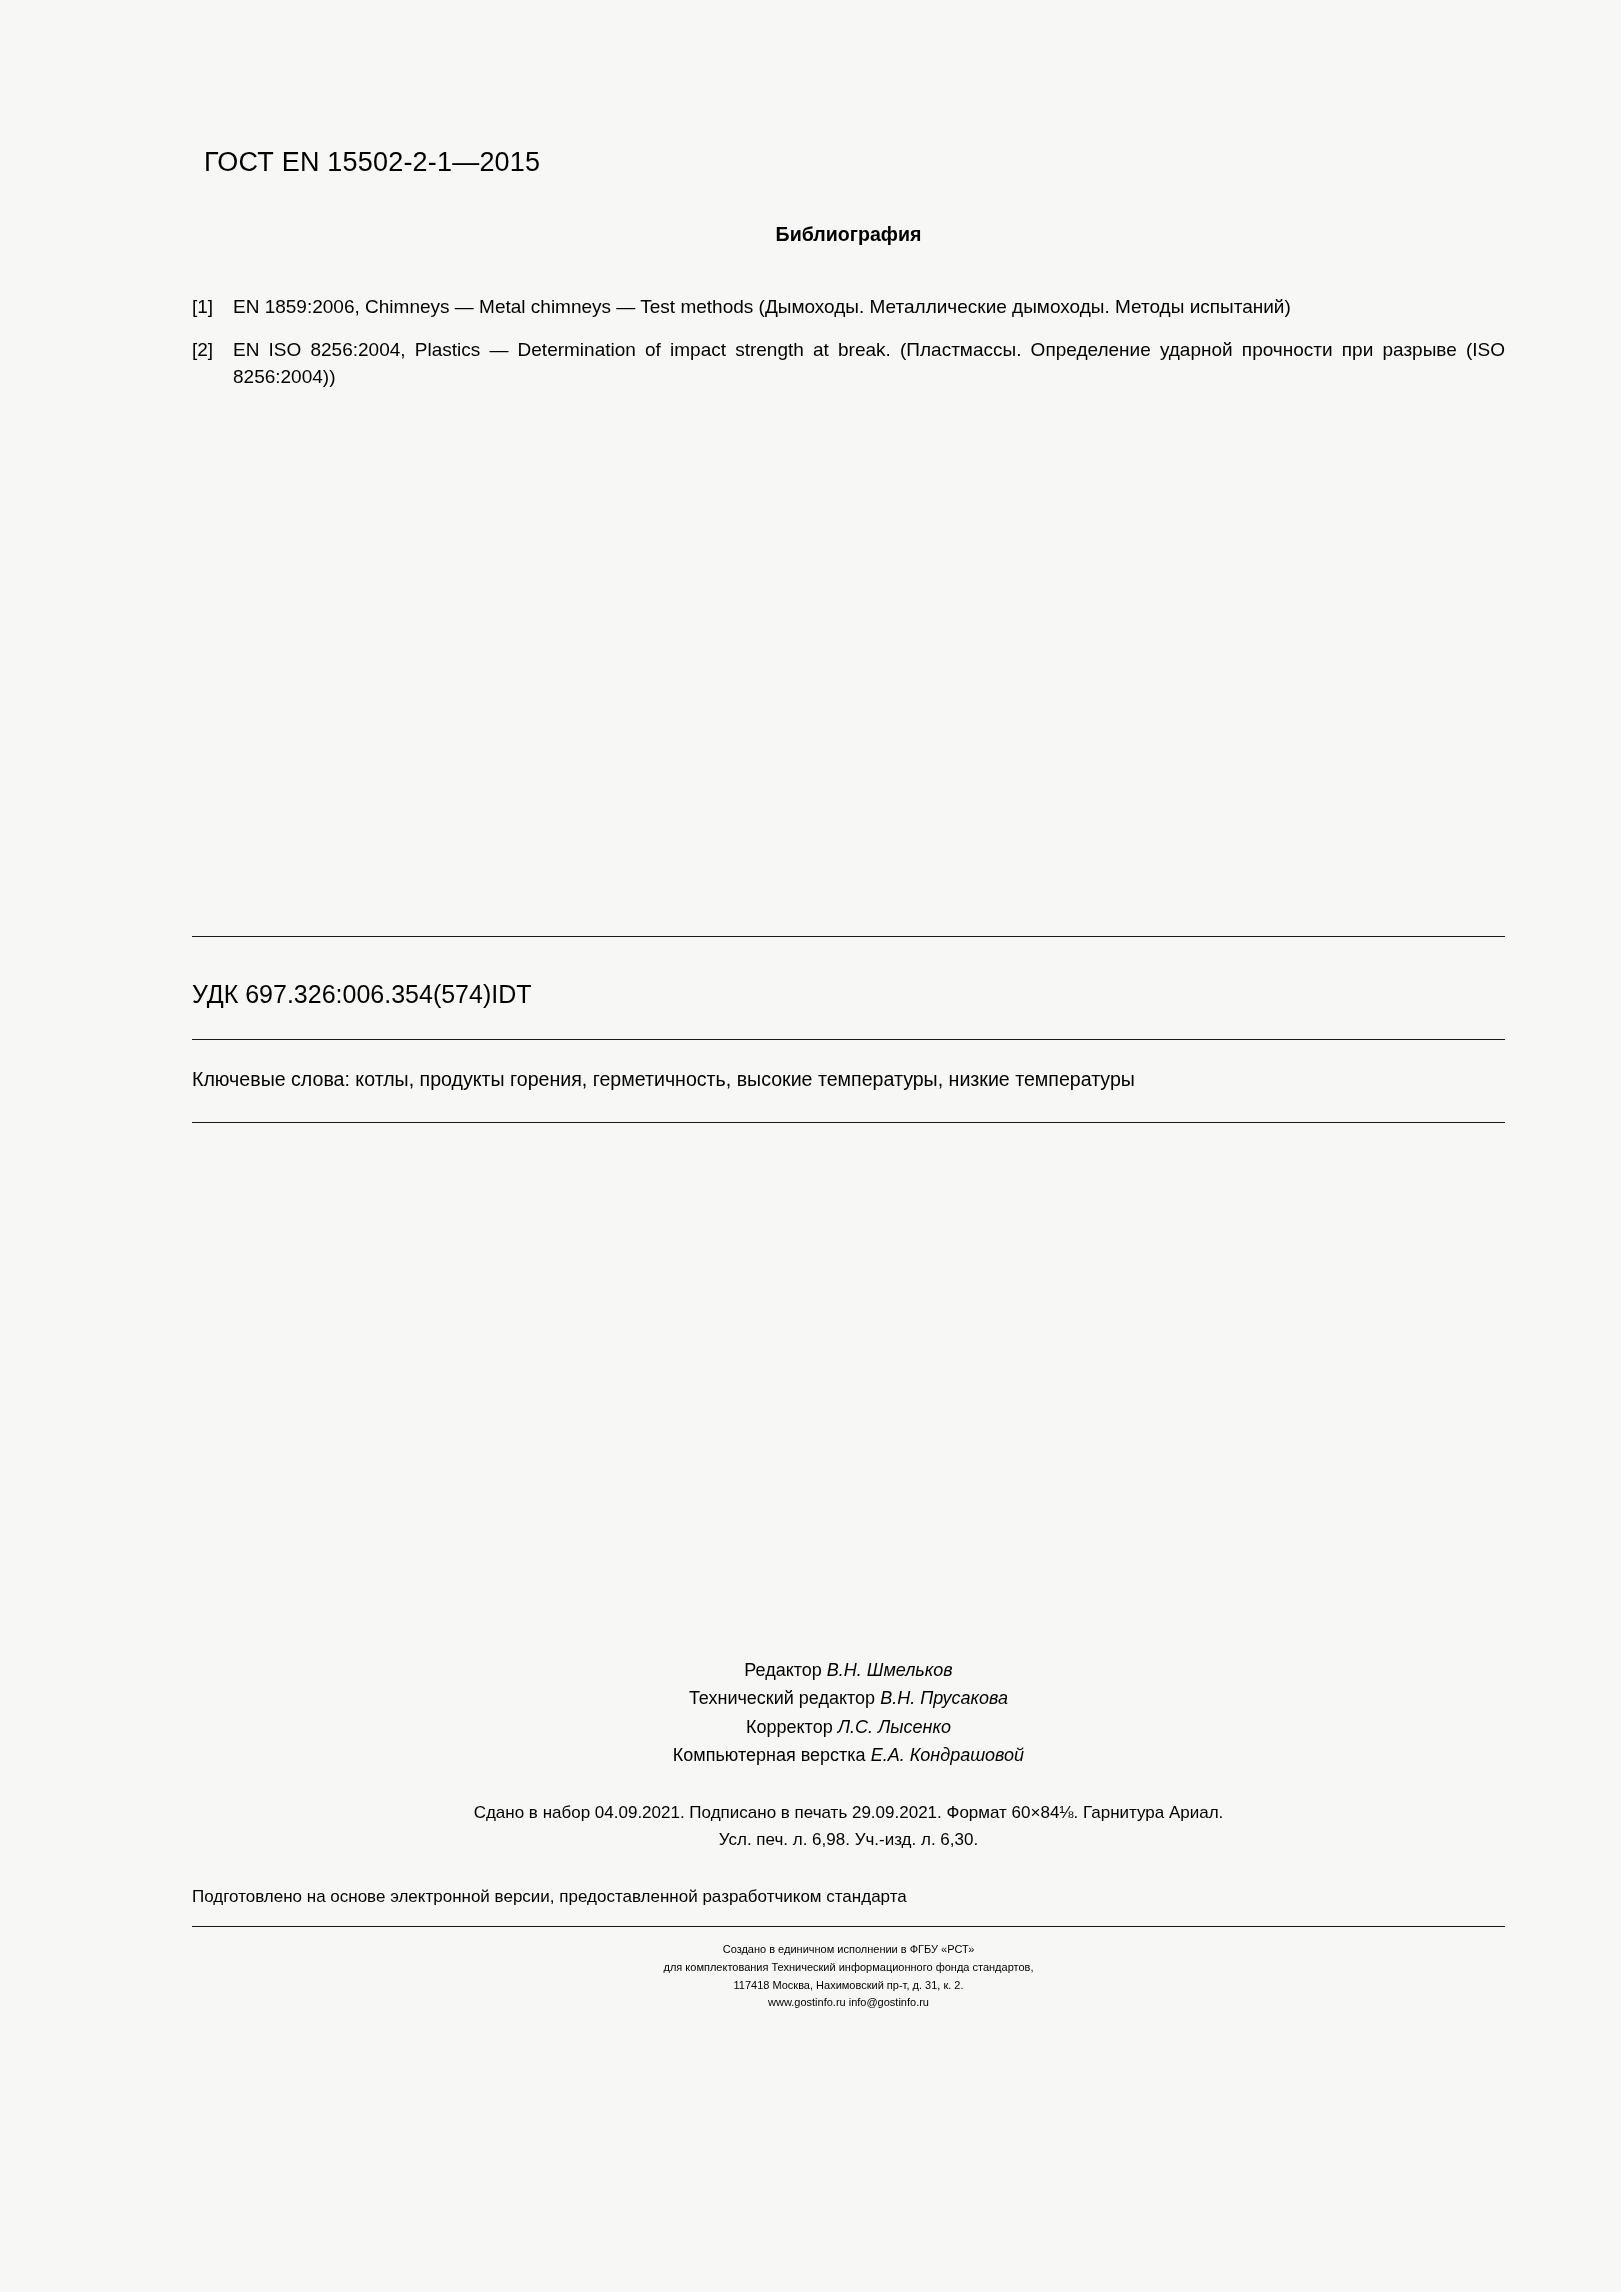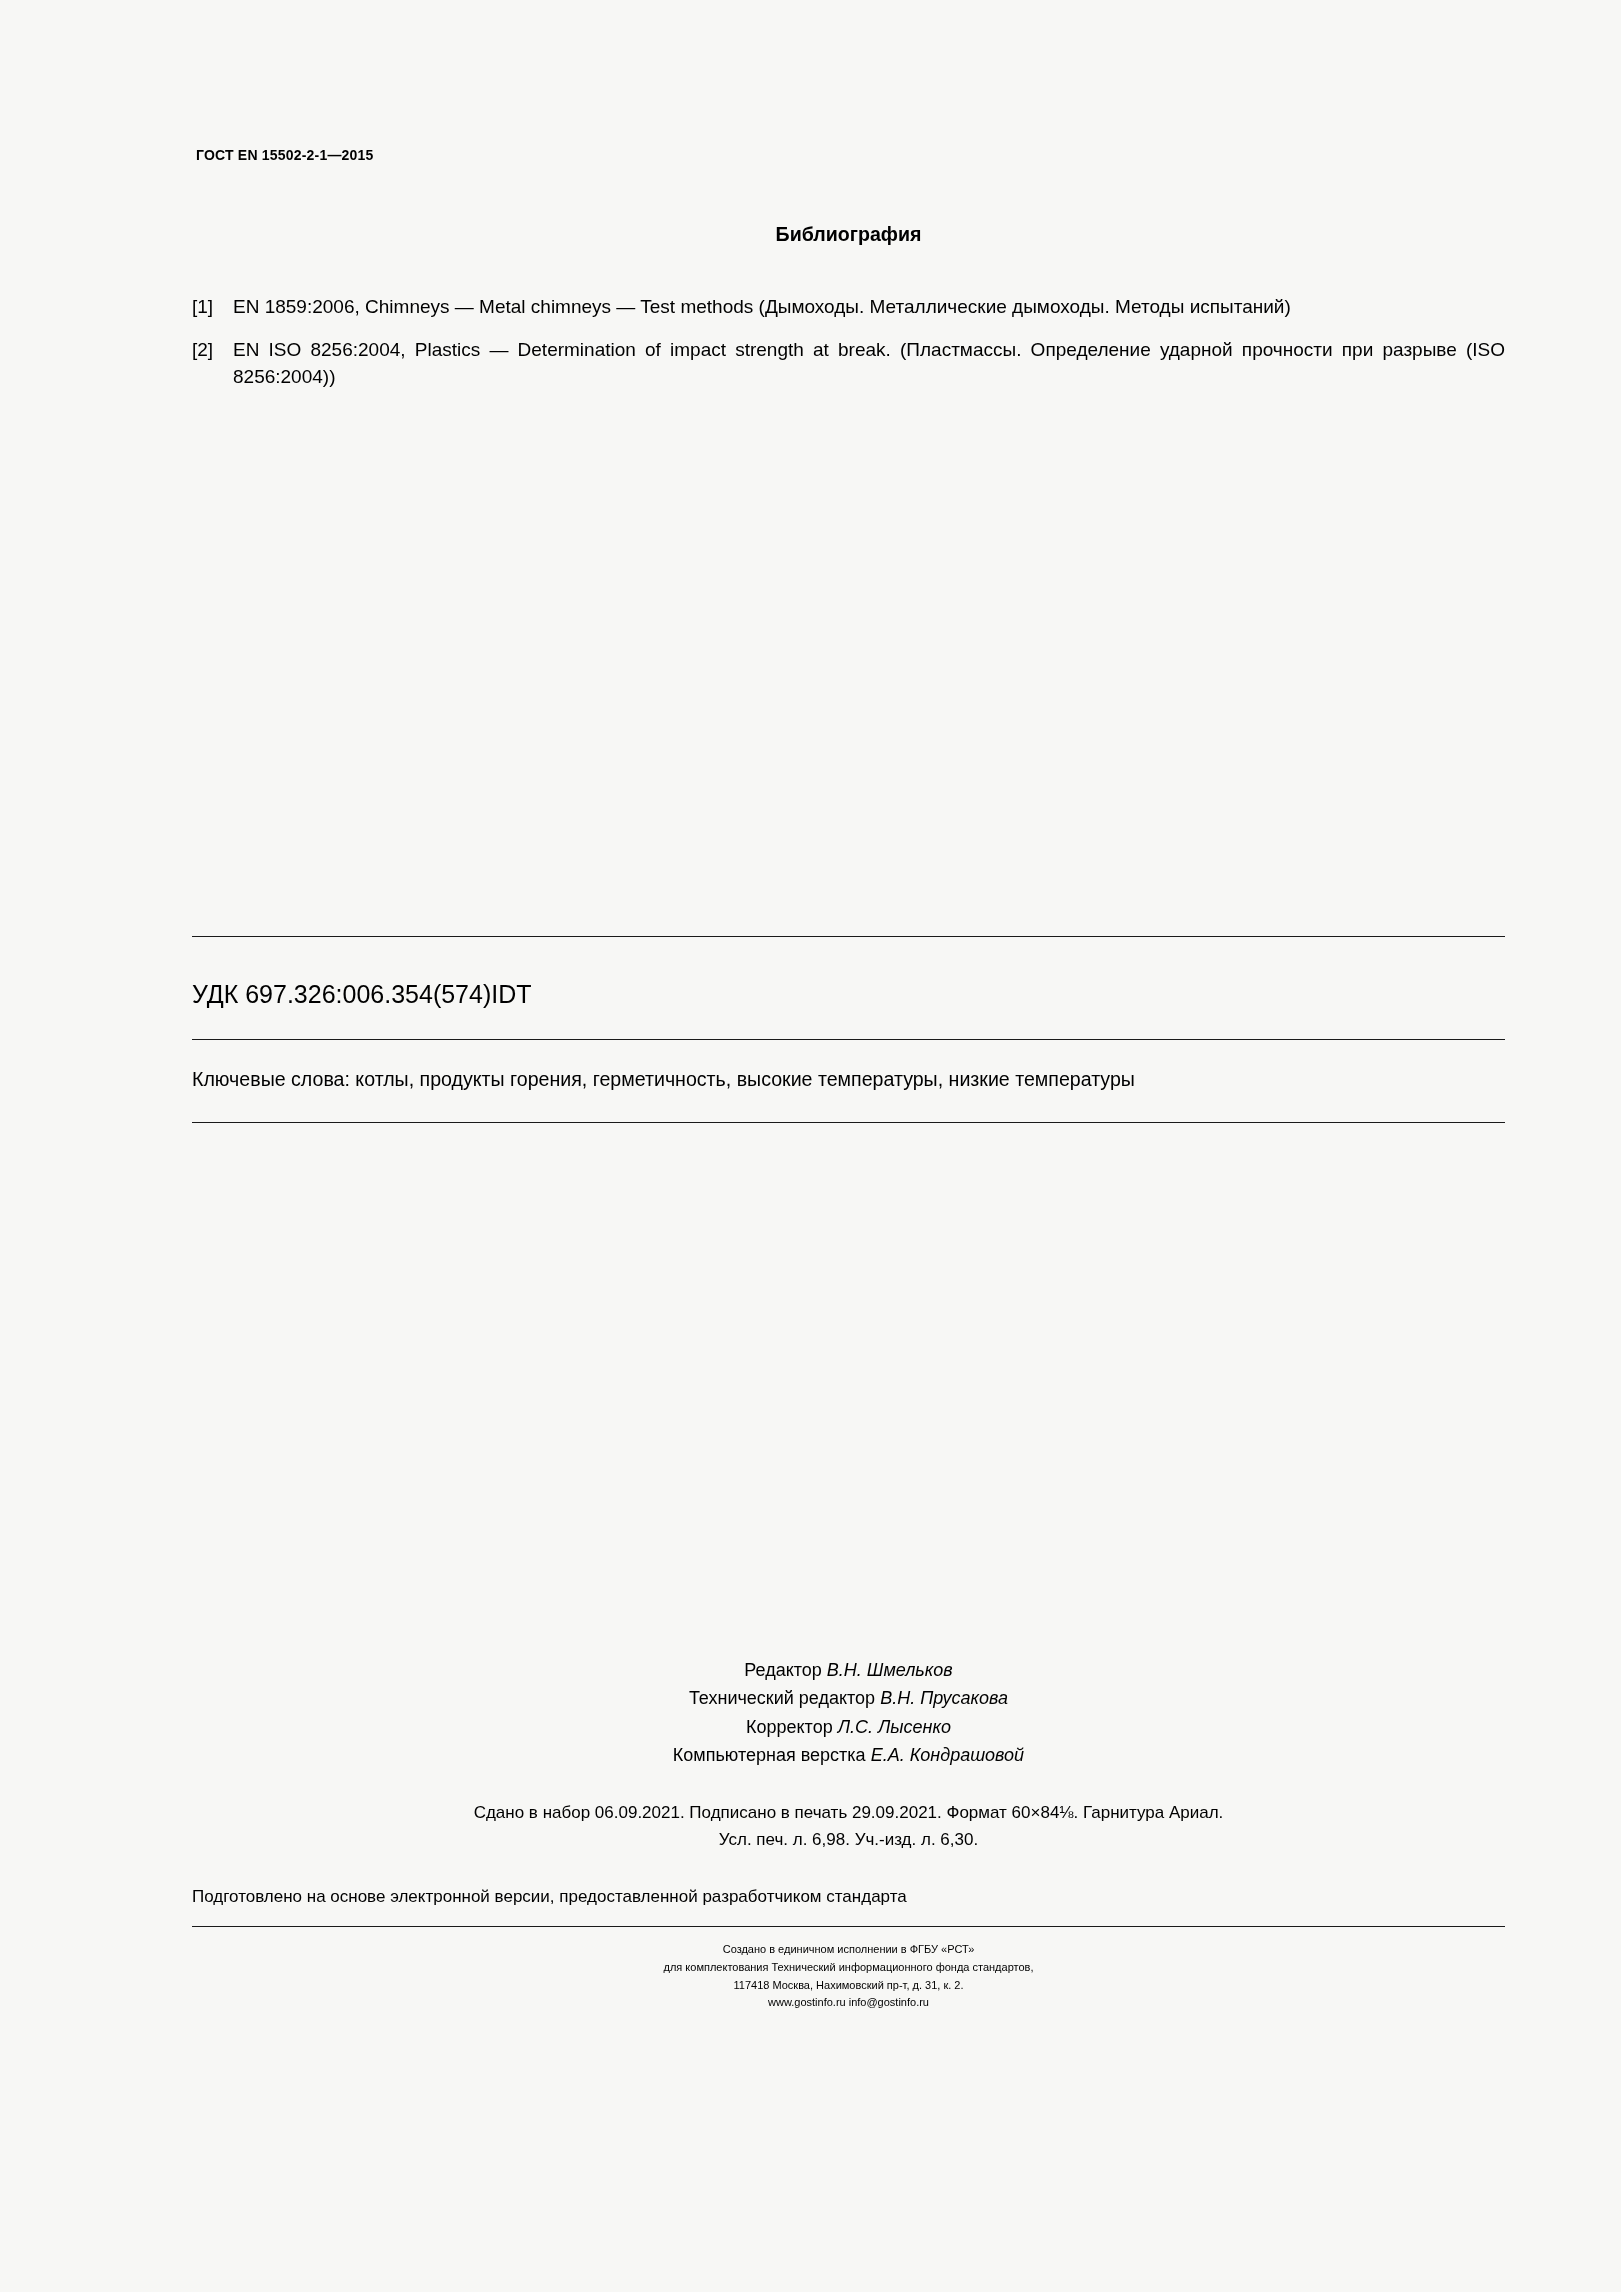--- a/index.html
+++ b/index.html
@@ -21,23 +21,23 @@
   .content {
     position: absolute;
     left: 192px;
     top: 0;
     width: 1313px;
     height: 2293px;
   }
   .doc-header {
     position: absolute;
     top: 147px;
-    left: 4px;
-    font-size: 14px;
-    font-weight: bold;
+    left: 12px;
+    font-size: 27px;
+    font-weight: normal;
     letter-spacing: 0.2px;
   }
   .biblio-title {
     position: absolute;
     top: 223px;
     left: 0;
     width: 1313px;
     text-align: center;
     font-size: 19.6px;
     font-weight: bold;
@@ -186,21 +186,21 @@
       </div>
       <div>
         <span>Корректор </span><span class="ital">Л.С. Лысенко</span>
       </div>
       <div>
         <span>Компьютерная верстка </span><span class="ital">Е.А. Кондрашовой</span>
       </div>
     </div>
 
     <div class="print-info">
-      <div>Сдано в набор 06.09.2021.   Подписано в печать 29.09.2021.   Формат 60×84⅛.   Гарнитура Ариал.</div>
+      <div>Сдано в набор 04.09.2021.   Подписано в печать 29.09.2021.   Формат 60×84⅛.   Гарнитура Ариал.</div>
       <div>Усл. печ. л. 6,98.   Уч.-изд. л. 6,30.</div>
     </div>
 
     <div class="prepared">Подготовлено на основе электронной версии, предоставленной разработчиком стандарта</div>
 
     <div class="hr-footer"></div>
 
     <div class="footer-block">
       <div>Создано в единичном исполнении в ФГБУ «РСТ»</div>
       <div>для комплектования Технический информационного фонда стандартов,</div>

